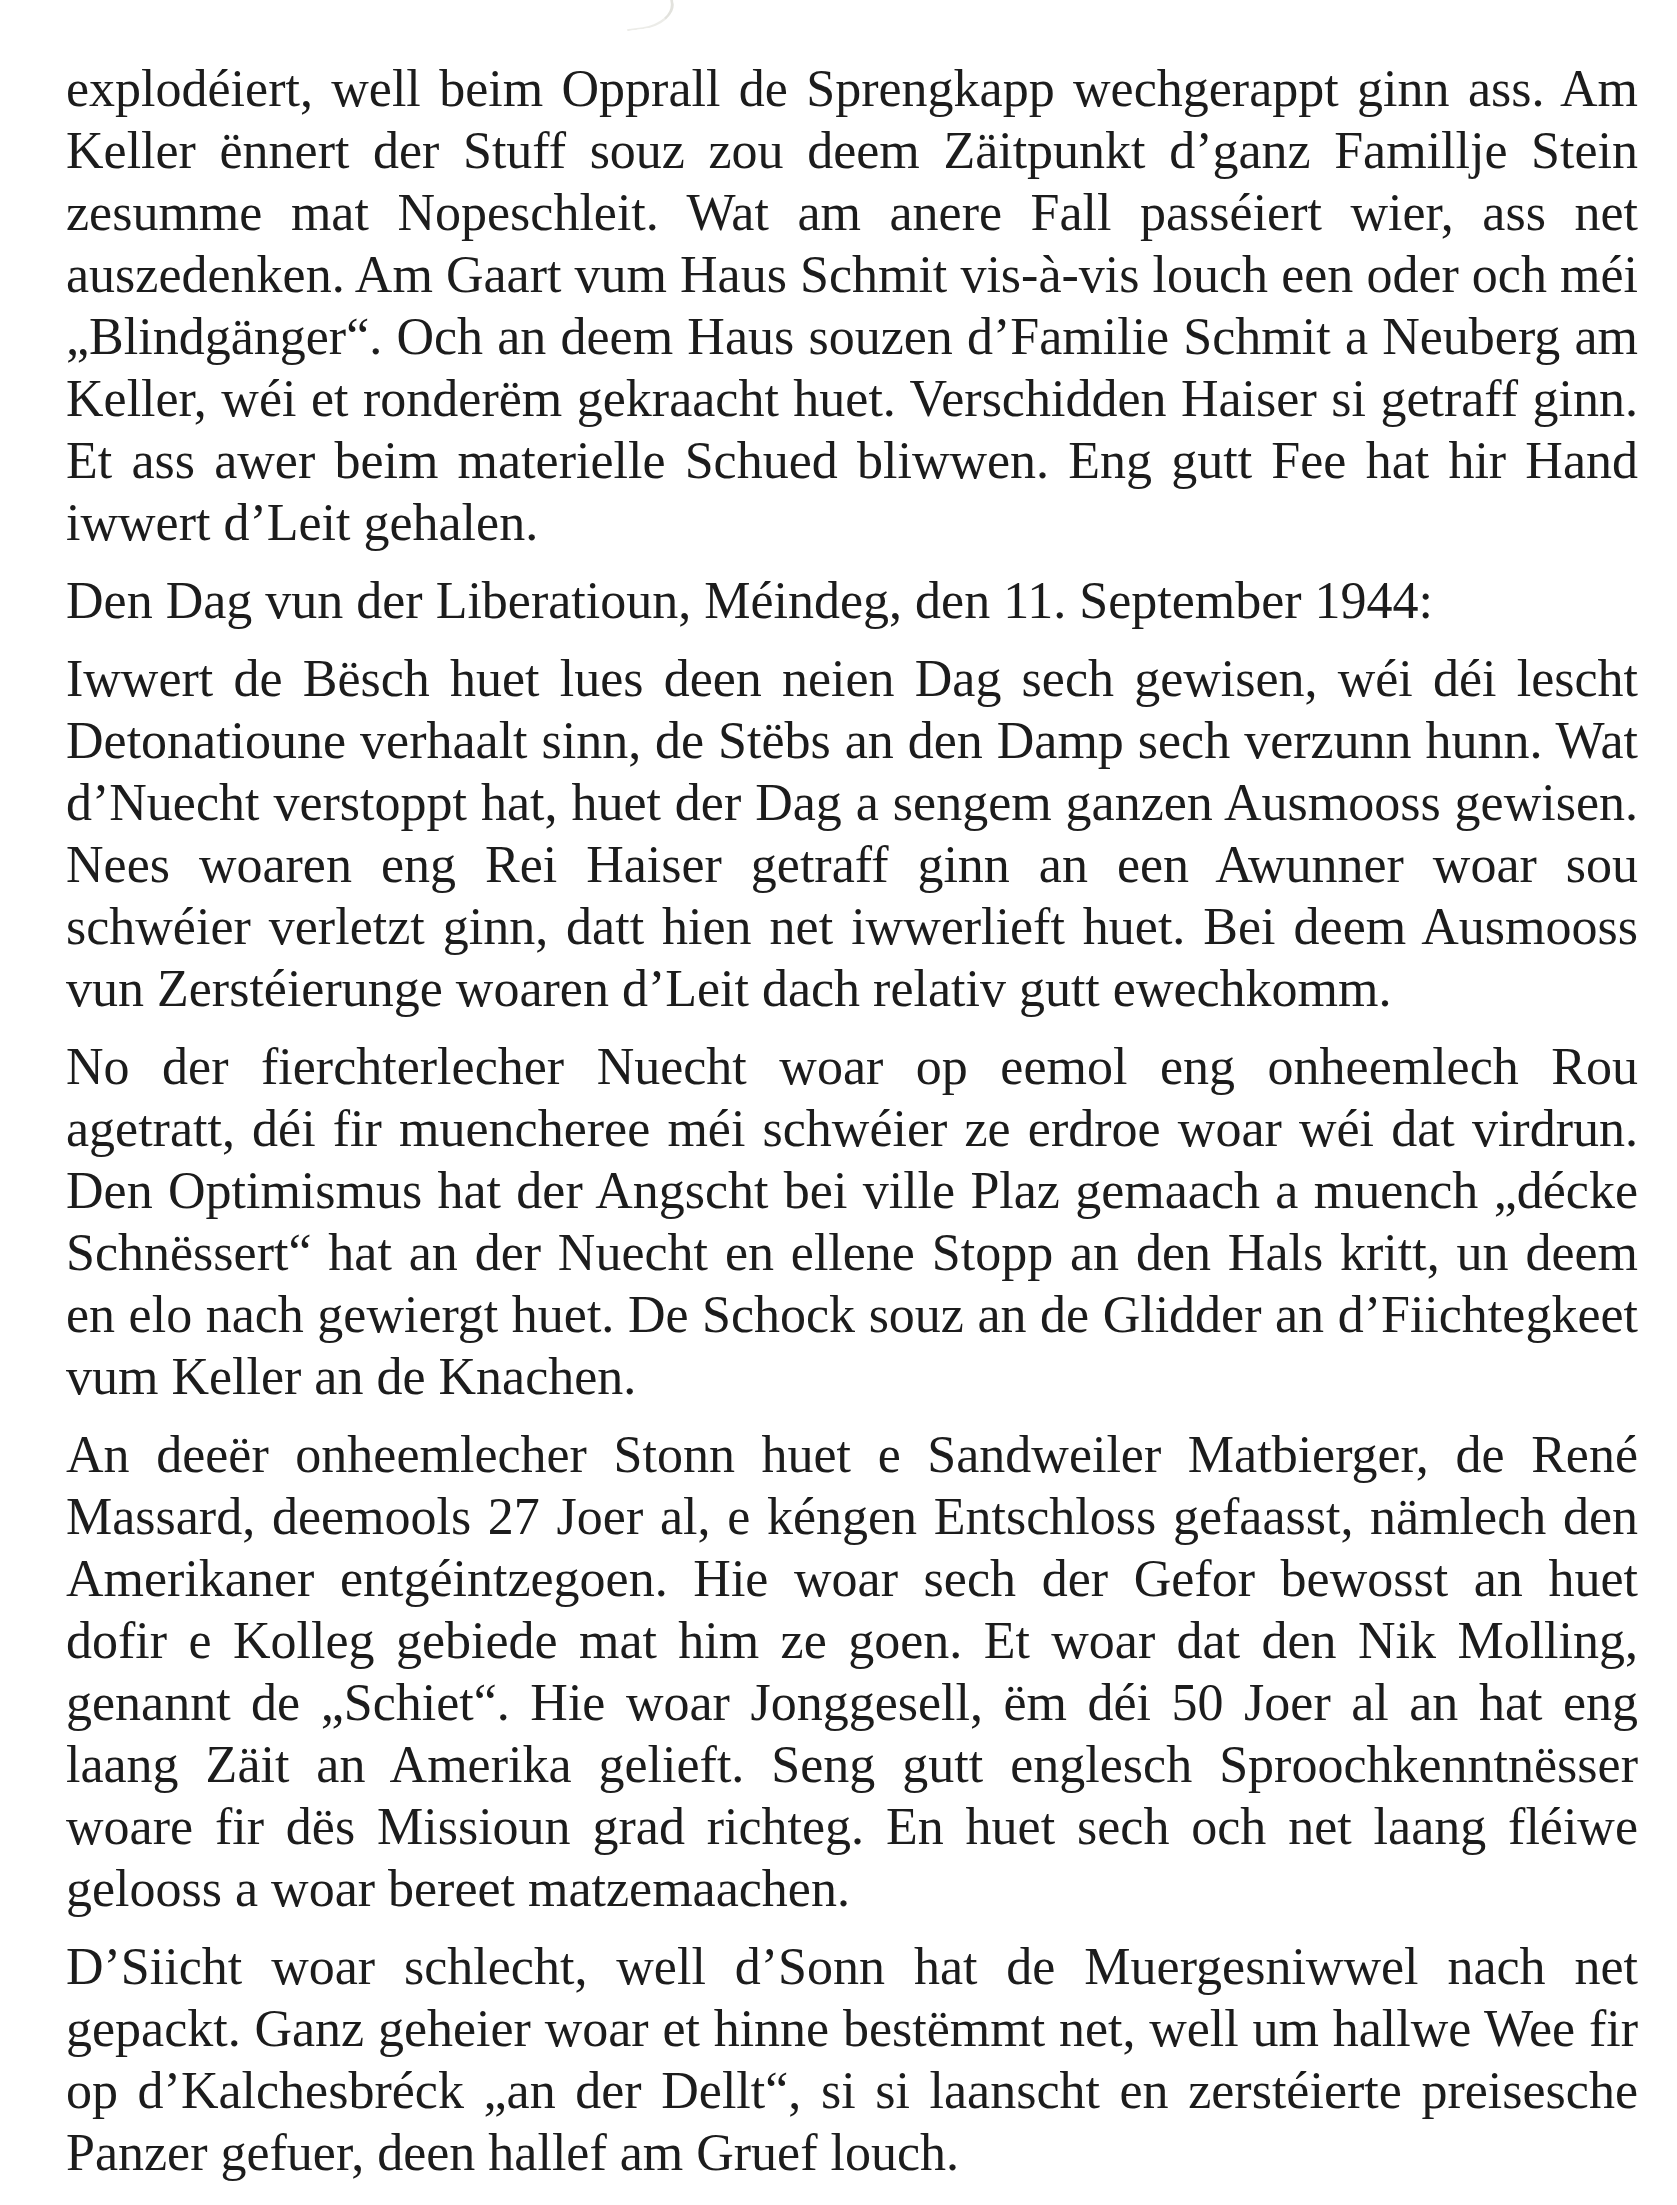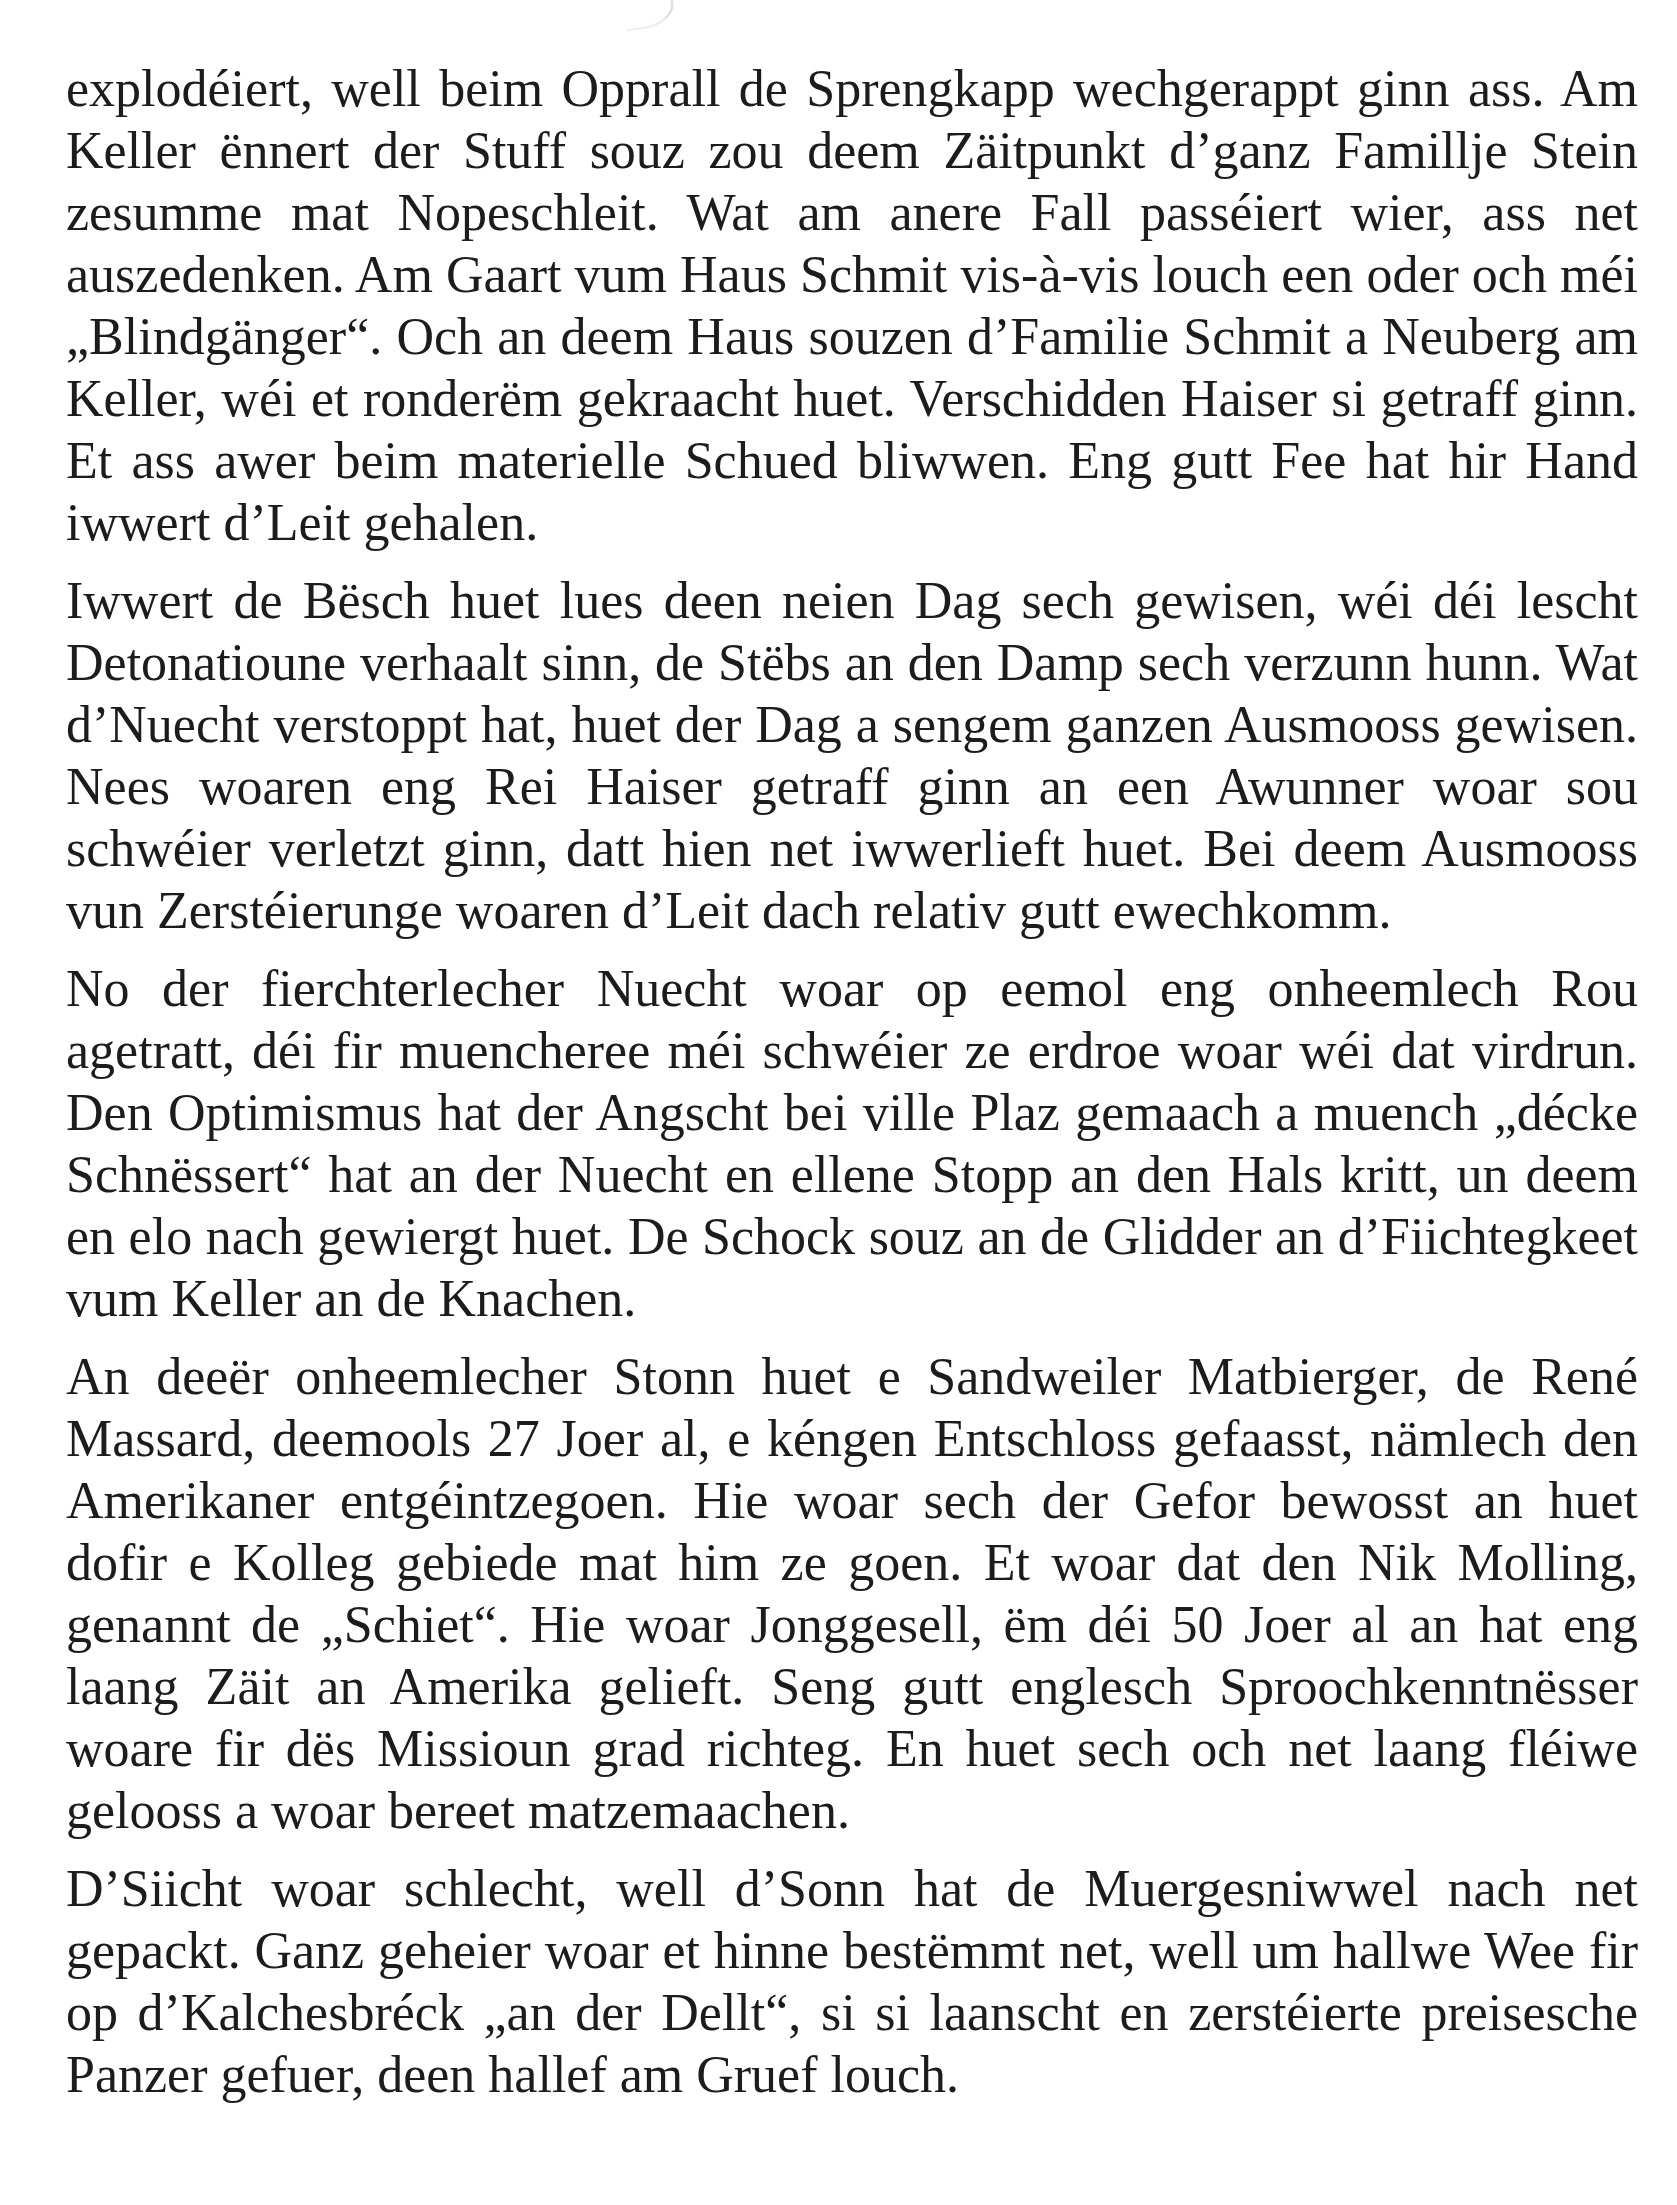--- a/index.html
+++ b/index.html
@@ -41,18 +41,19 @@
     transform: rotate(-8deg);
   }
 </style>
 </head>
 <body>
 
 <div class="scan-mark"></div>
 
 <div class="page">
   <p class="para">explodéiert, well beim Opprall de Sprengkapp wechgerappt ginn ass. Am Keller ënnert der Stuff souz zou deem Zäitpunkt d’ganz Famillje Stein zesumme mat Nopeschleit. Wat am anere Fall passéiert wier, ass net auszedenken. Am Gaart vum Haus Schmit vis-à-vis louch een oder och méi „Blindgänger“. Och an deem Haus souzen d’Familie Schmit a Neuberg am Keller, wéi et ronderëm gekraacht huet. Verschidden Haiser si getraff ginn. Et ass awer beim materielle Schued bliwwen. Eng gutt Fee hat hir Hand iwwert d’Leit gehalen.</p>
+  <p class="para">Den Dag vun der Liberatioun, Méindeg, den 11. September 1944:</p>
   <p class="para">Iwwert de Bësch huet lues deen neien Dag sech gewisen, wéi déi lescht Detonatioune verhaalt sinn, de Stëbs an den Damp sech verzunn hunn. Wat d’Nuecht verstoppt hat, huet der Dag a sengem ganzen Ausmooss gewisen. Nees woaren eng Rei Haiser getraff ginn an een Awunner woar sou schwéier verletzt ginn, datt hien net iwwerlieft huet. Bei deem Ausmooss vun Zerstéierunge woaren d’Leit dach relativ gutt ewechkomm.</p>
   <p class="para">No der fierchterlecher Nuecht woar op eemol eng onheemlech Rou agetratt, déi fir muencheree méi schwéier ze erdroe woar wéi dat virdrun. Den Optimismus hat der Angscht bei ville Plaz gemaach a muench „décke Schnëssert“ hat an der Nuecht en ellene Stopp an den Hals kritt, un deem en elo nach gewiergt huet. De Schock souz an de Glidder an d’Fiichtegkeet vum Keller an de Knachen.</p>
   <p class="para">An deeër onheemlecher Stonn huet e Sandweiler Matbierger, de René Massard, deemools 27 Joer al, e kéngen Entschloss gefaasst, nämlech den Amerikaner entgéintzegoen. Hie woar sech der Gefor bewosst an huet dofir e Kolleg gebiede mat him ze goen. Et woar dat den Nik Molling, genannt de „Schiet“. Hie woar Jonggesell, ëm déi 50 Joer al an hat eng laang Zäit an Amerika gelieft. Seng gutt englesch Sproochkenntnësser woare fir dës Missioun grad richteg. En huet sech och net laang fléiwe gelooss a woar bereet matzemaachen.</p>
   <p class="para">D’Siicht woar schlecht, well d’Sonn hat de Muergesniwwel nach net gepackt. Ganz geheier woar et hinne bestëmmt net, well um hallwe Wee fir op d’Kalchesbréck „an der Dellt“, si si laanscht en zerstéierte preisesche Panzer gefuer, deen hallef am Gruef louch.</p>
 </div>
 
 
 </body></html>

